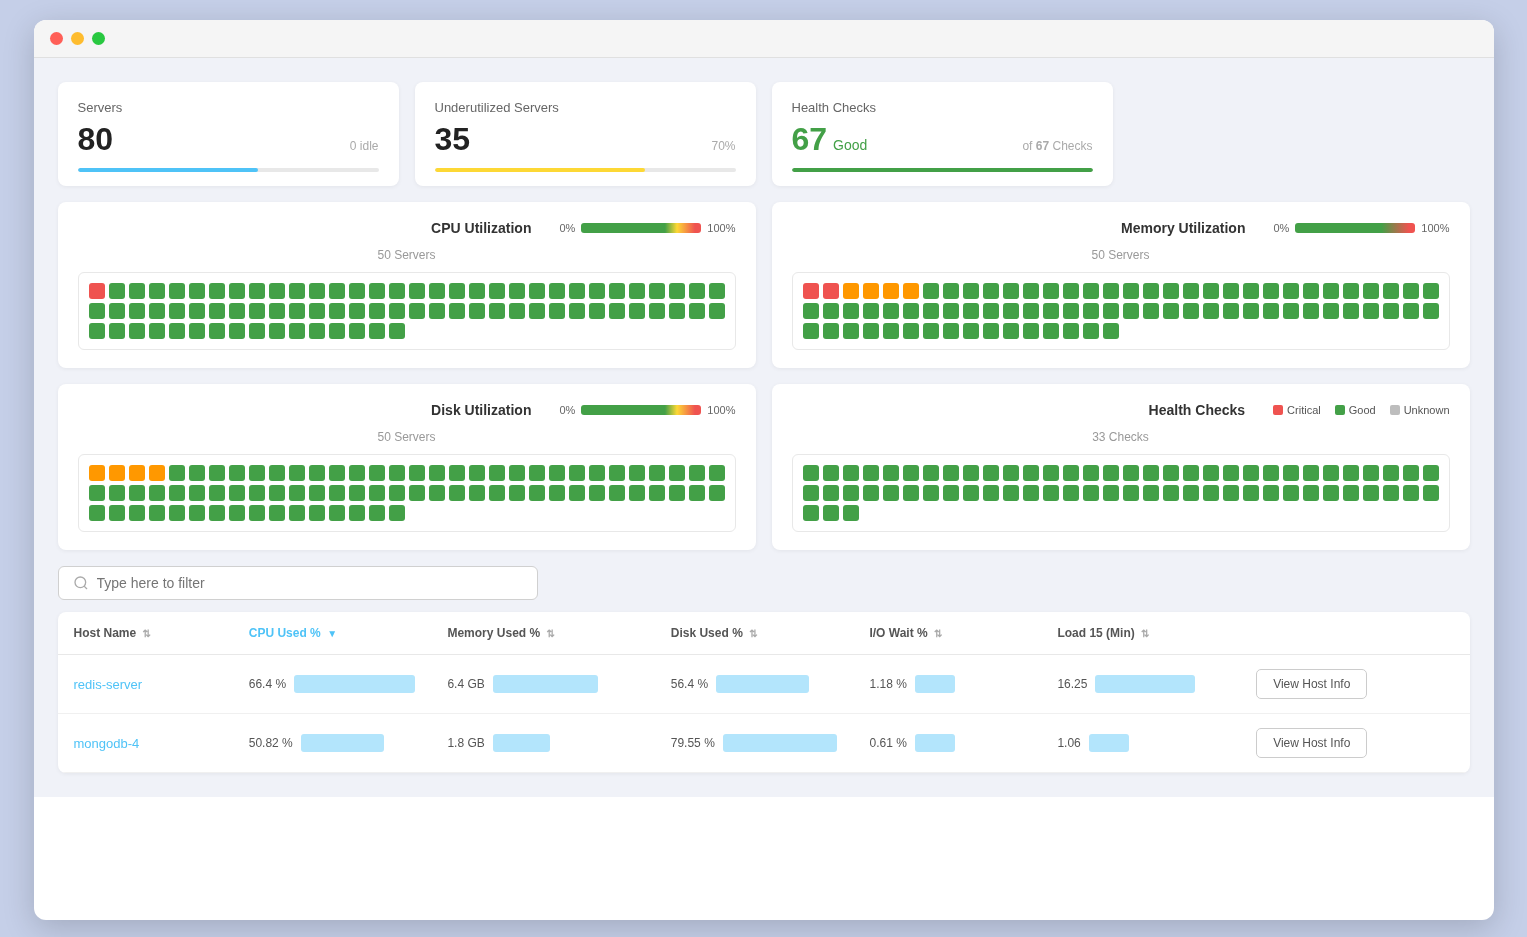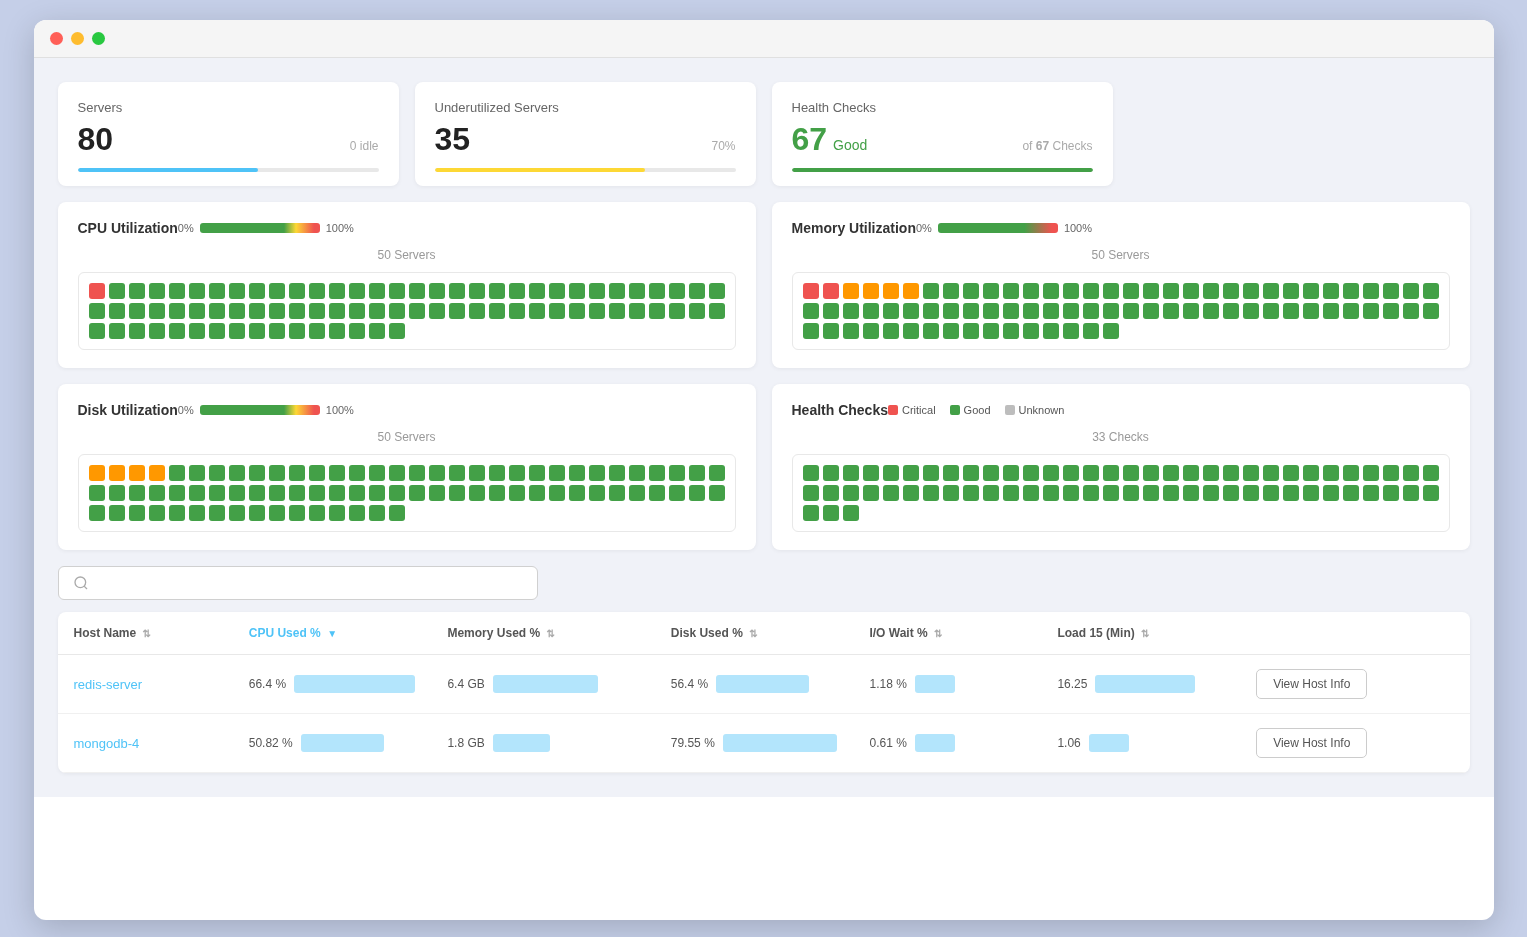--- a/index.html
+++ b/index.html
@@ -94,22 +94,23 @@
     }
     .panel-card {
       background: #fff;
       border-radius: 8px;
       padding: 18px 20px;
       box-shadow: 0 1px 4px rgba(0,0,0,0.06);
     }
     .panel-header {
       display: flex;
       align-items: center;
-      justify-content: flex-start;
+      justify-content: flex-end;
       margin-bottom: 12px;
+      gap: 28px;
     }
     .panel-title {
       font-size: 14px;
       font-weight: 600;
       color: #333;
     }
     .panel-legend {
       display: flex;
       align-items: center;
       gap: 6px;
@@ -672,20 +673,21 @@
           </div>
       </div>
     </div>
 
     <div class="filter-row">
       <div class="filter-input-wrap">
         <svg class="search-icon-svg" width="16" height="16" viewBox="0 0 24 24" fill="none" stroke="#aaa" stroke-width="2">
           <circle cx="11" cy="11" r="8"></circle>
             <line x1="21" y1="21" x2="16.65" y2="16.65"></line>
         </svg>
+        <input class="filter-input" type="text" placeholder="Type here to filter" style="">
       </div>
     </div>
 
     <div class="table-wrap">
       <table>
         <thead>
           <tr>
             <th>
               <span>Host Name</span>
               <span class="sort-arrow">⇅</span>

